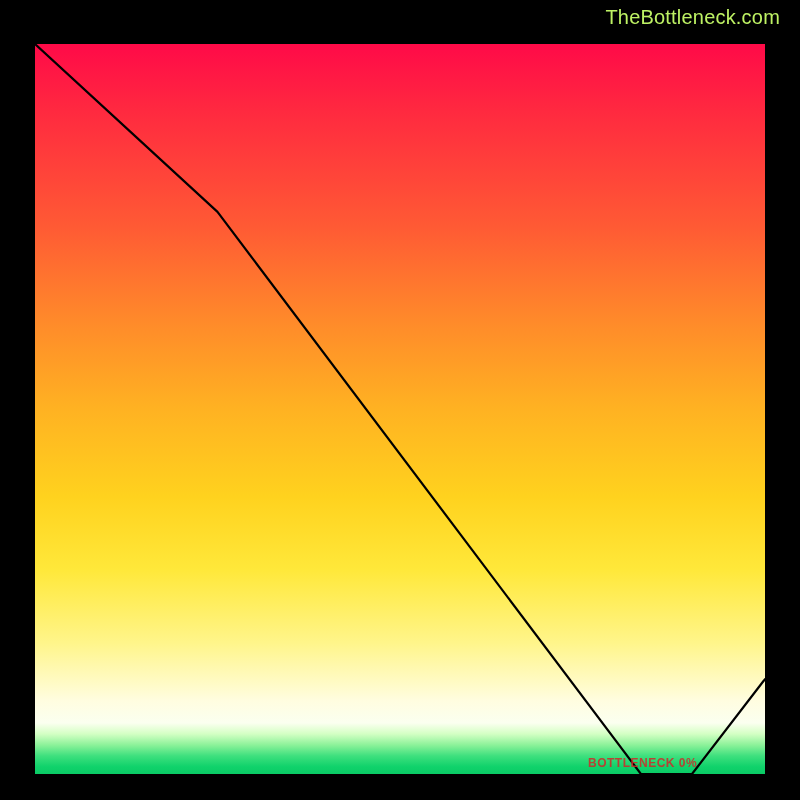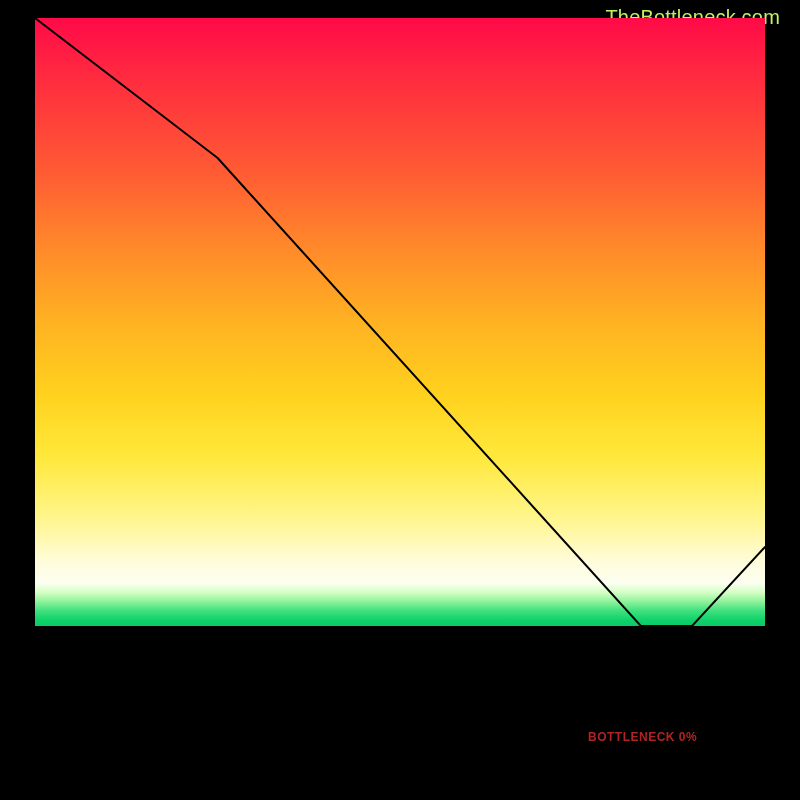--- a/index.html
+++ b/index.html
@@ -21,23 +21,23 @@
     position: absolute;
     top: 6px;
     right: 20px;
     color: #bef264;
     font-size: 20px;
     letter-spacing: 0.2px;
   }
   .plot {
     position: absolute;
     left: 35px;
-    top: 18px;
+    top: 44px;
     width: 730px;
-    height: 608px;
+    height: 730px;
     background: #7dd3fc;
   }
   .gradient {
     position: absolute;
     inset: 0;
     
     background: linear-gradient(
       to bottom,
       #ff0a48 0%,
       #ff2c3f 10%,

